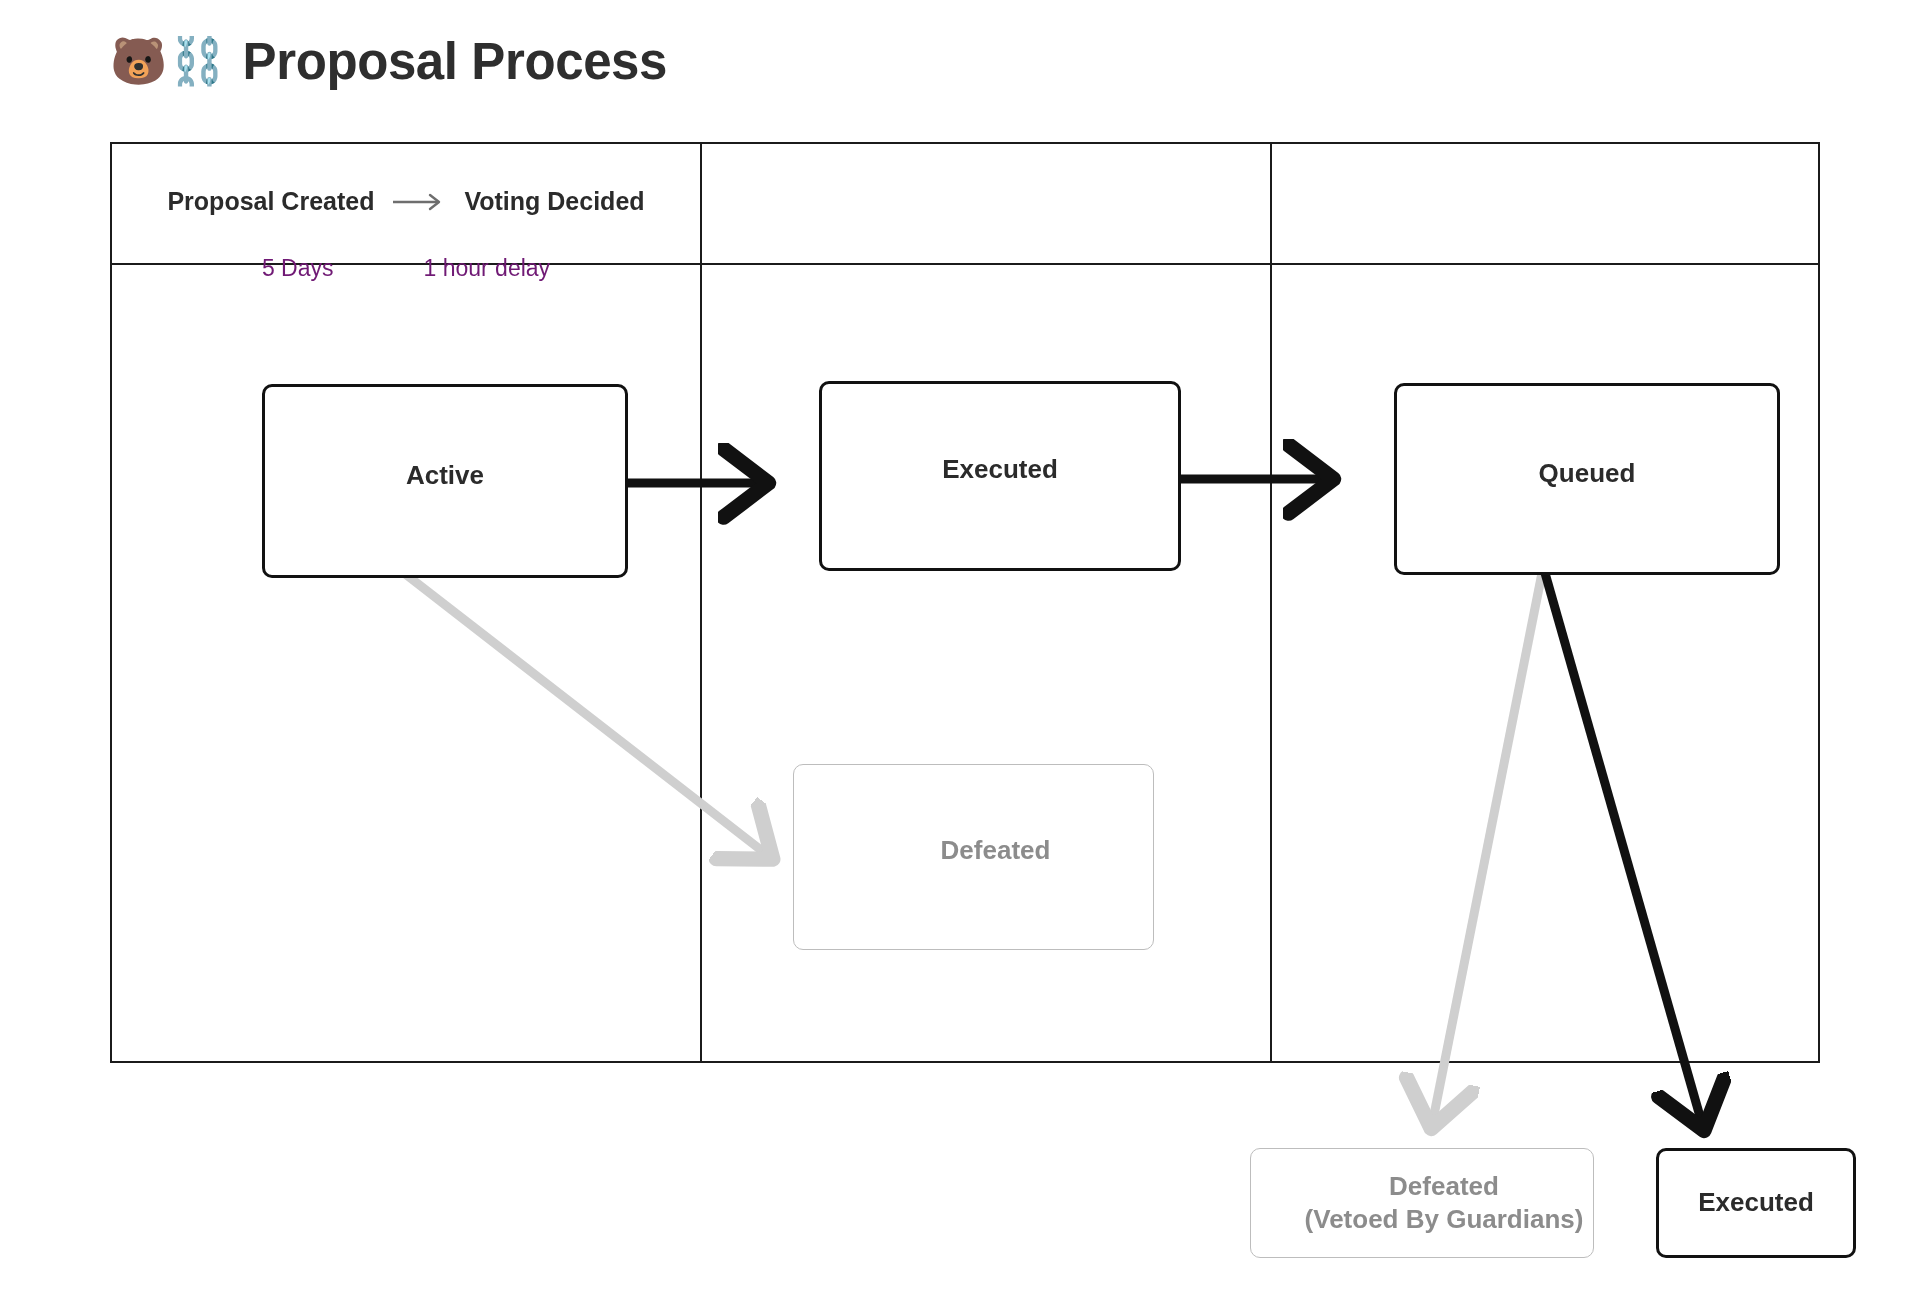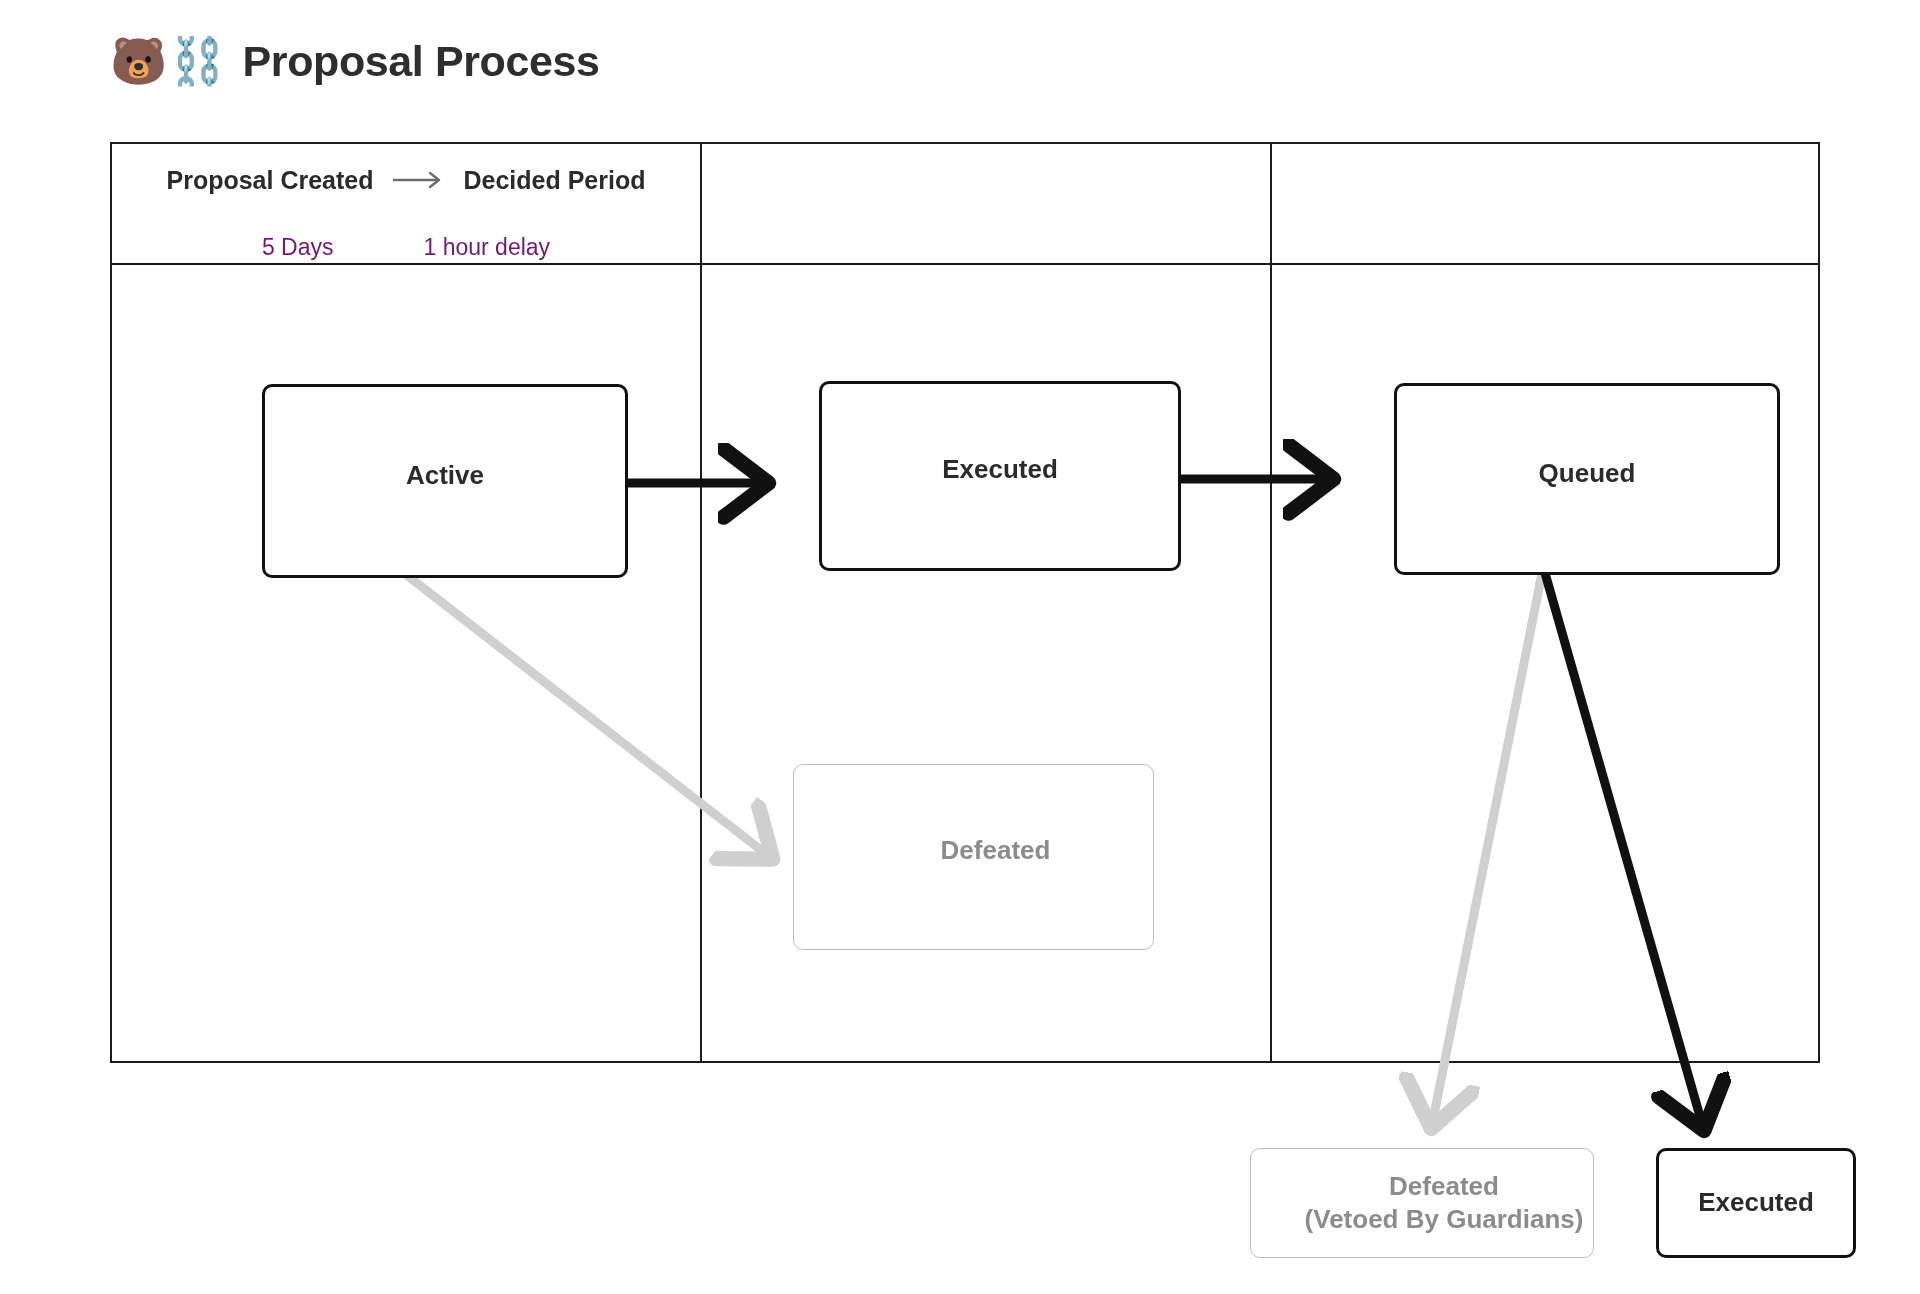--- a/index.html
+++ b/index.html
@@ -25,21 +25,21 @@
     align-items: center;
     gap: 14px;
   }
   #title-emojis {
     font-size: 46px;
     line-height: 1;
     letter-spacing: 2px;
     color: #2f2f2f;
   }
   #title-text {
-    font-size: 43px;
+    font-size: 51px;
     font-weight: bold;
     color: #2e2e2e;
     letter-spacing: -0.4px;
     white-space: nowrap;
   }
 
   
   #lane-frame {
     position: absolute;
     left: 110px;
@@ -69,21 +69,21 @@
   }
 
   
   .lane-header {
     position: absolute;
     top: 0;
     height: 138px;
     display: flex;
     flex-direction: column;
     align-items: center;
-    justify-content: center;
+    justify-content: flex-end;
     box-sizing: border-box;
     gap: 30px;
   }
   #lane-header-1 { left: 0;      width: 588px; }
   #lane-header-2 { left: 588px;  width: 570px; }
   #lane-header-3 { left: 1158px; width: 550px; }
 
   .lane-title-row {
     display: flex;
     align-items: center;
@@ -182,21 +182,21 @@
 
   <div class="lane-header" id="lane-header-1">
     <div class="lane-title-row">
       <span class="title-cell">Proposal Created</span>
       <span class="hdr-arrow">
         <svg width="54" height="20" viewBox="0 0 54 20">
           <line x1="1" y1="10" x2="46" y2="10" stroke="#6e6e6e" stroke-width="2.4"></line>
           <polyline points="38,3 47,10 38,17" fill="none" stroke="#6e6e6e" stroke-width="2.4" stroke-linecap="round" stroke-linejoin="round"></polyline>
         </svg>
       </span>
-      <span class="title-cell">Decided Period</span>
+      <span class="title-cell">Voting Decided</span>
     </div>
     <div class="lane-sub-row">
       <span class="sub-cell">5 Days</span>
       <span class="hdr-spacer"></span>
       <span class="sub-cell">1 hour delay</span>
     </div>
   </div>
 
 
 </div>

